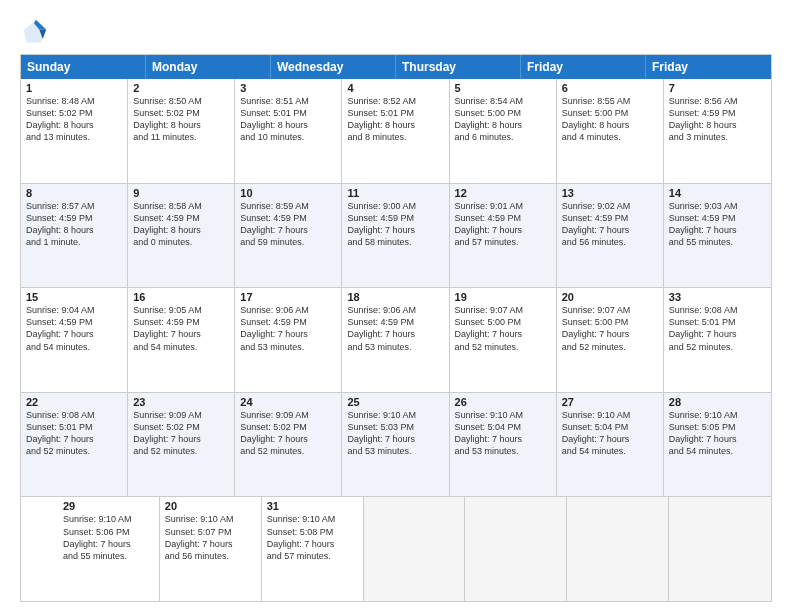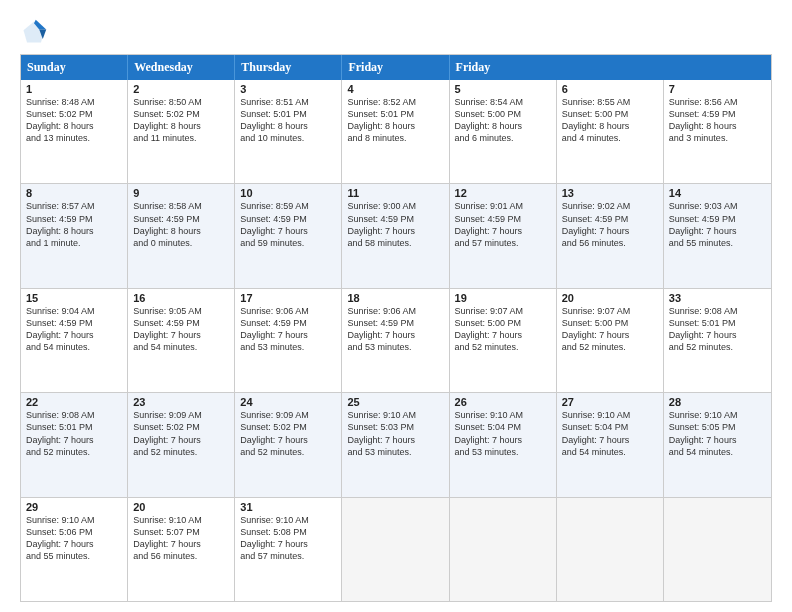--- a/index.html
+++ b/index.html
@@ -55,23 +55,22 @@
       color: #444;
     }
     .calendar {
       flex: 1;
       display: flex;
       flex-direction: column;
       border: 1px solid #ccc;
     }
     .cal-header-row {
       display: grid;
-      grid-template-columns: repeat(7, 1fr);
+      grid-template-columns: repeat(6, 1fr);
       background: #2176c7;
-      font-family: Liberation Serif, serif;
     }
     .cal-header-cell {
       color: #fff;
       font-weight: bold;
       font-size: 12px;
       padding: 5px 6px;
       text-align: left;
       border-right: 1px solid #4a96da;
     }
     .cal-header-cell:last-child { border-right: none; }
@@ -79,21 +78,21 @@
       flex: 1;
       display: flex;
       flex-direction: column;
     }
     .cal-week {
       display: grid;
       grid-template-columns: repeat(7, 1fr);
       flex: 1;
       border-bottom: 1px solid #ccc;
     }
-    .cal-week:last-child { border-bottom: none; }
+    .cal-week:last-child { border-bottom: none; margin-left: 37px; }
     .cal-cell {
       border-right: 1px solid #ccc;
       padding: 3px 5px;
       font-size: 9.2px;
       color: #333;
       background: #fff;
       vertical-align: top;
       min-height: 0;
     }
     .cal-cell:last-child { border-right: none; }
@@ -130,20 +129,21 @@
     </div>
     <div class="title-block">
       <h1></h1>
       <h2></h2>
     </div>
   </div>
 
   <div class="calendar">
     <div class="cal-header-row" id="cal-header">
         <div class="cal-header-cell">Sunday</div>
+        <div class="cal-header-cell">Monday</div>
         <div class="cal-header-cell">Wednesday</div>
         <div class="cal-header-cell">Thursday</div>
         <div class="cal-header-cell">Friday</div>
         <div class="cal-header-cell">Friday</div>
       </div>
     <div class="cal-body" id="cal-body">
         <div class="cal-week">
           <div class="cal-cell">
             <span class="day-num">1</span>
             <div class="cell-text">Sunrise: 8:48 AM<br>Sunset: 5:02 PM<br>Daylight: 8 hours<br>and 13 minutes.</div>

